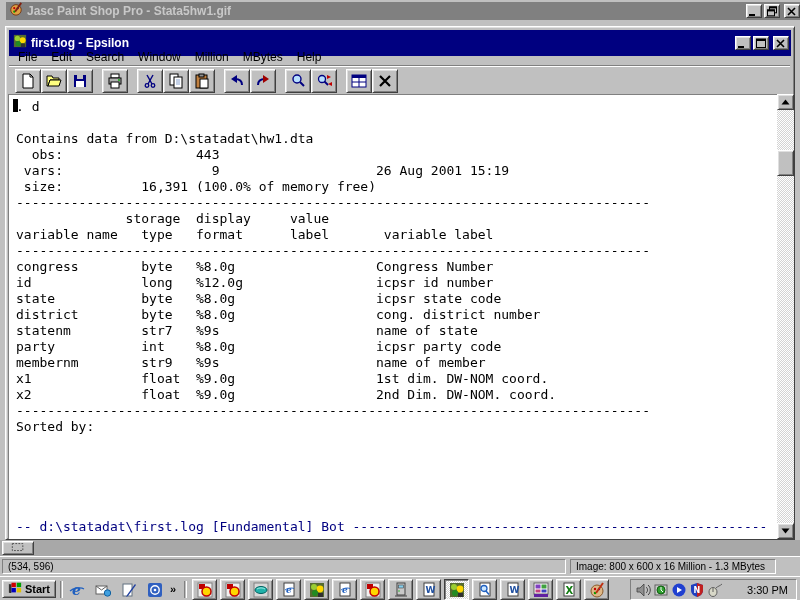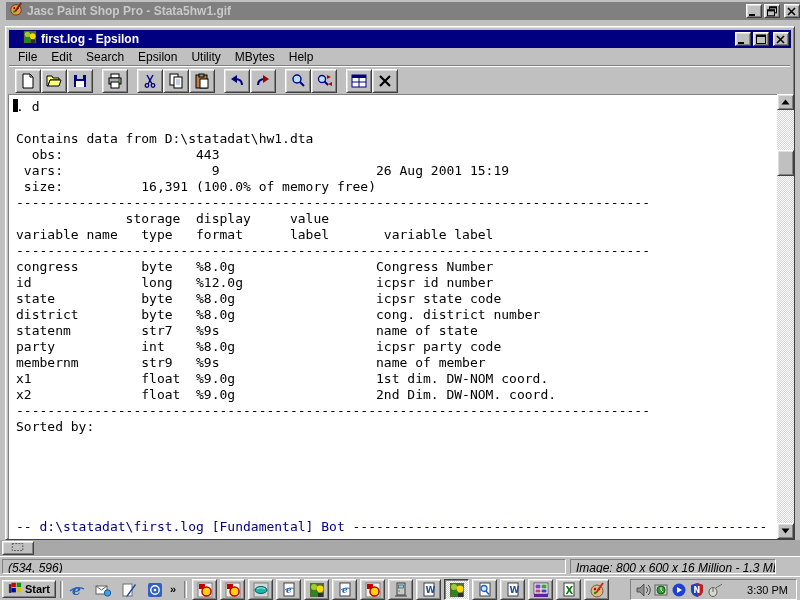--- a/index.html
+++ b/index.html
@@ -20,22 +20,22 @@
     background:#808080; display:flex; align-items:center; padding-left:3px; }
   .psp-title { color:#c8c8c8; font-weight:bold; font-size:12px; margin-left:4px;
     white-space:nowrap; flex:1; }
   .tb-controls { display:flex; gap:2px; margin-right:2px; }
   .win-btn { width:16px; height:14px; display:flex; align-items:center; justify-content:center; }
   .win-btn svg { width:12px; height:11px; }
   .gap-close { margin-left:2px; }
 
   
   .ep-window { position:absolute; left:5px; top:26px; width:790px; height:514px; }
-  .ep-titlebar { position:absolute; left:3px; top:3px; right:3px; height:18px;
-    background:#000080; display:flex; align-items:center; padding-left:14px; }
+  .ep-titlebar { position:absolute; left:3px; top:3px; right:3px; height:26px;
+    background:#000080; display:flex; align-items:center; padding-left:4px; }
   .ep-title { color:#ffffff; font-weight:bold; font-size:12px; margin-left:4px; flex:1; white-space:nowrap; }
   .ep-menubar { position:absolute; left:3px; top:21px; right:4px; height:18px;
     display:flex; align-items:center; font-size:12px; padding-left:2px;
     border-bottom:1px solid #808080; box-shadow:0 1px 0 #ffffff; }
   .menu-item { padding:2px 7px; color:#000; }
   .ep-toolbar { position:absolute; left:3px; top:40px; right:3px; height:27px;
     display:flex; align-items:center; gap:9px; padding-left:6px; }
   .tb-group { display:flex; }
   .tb-btn { width:26px; height:24px; display:flex; align-items:center; justify-content:center; }
   .tb-btn svg { width:16px; height:16px; }
@@ -60,22 +60,22 @@
 
   
   .psp-strip { position:absolute; left:0; top:540px; width:800px; height:16px; background:#a8a8a8; }
   .strip-btn { position:absolute; left:2px; top:1px; width:32px; height:14px;
     display:flex; align-items:center; justify-content:center; }
   .strip-btn svg { width:14px; height:11px; }
 
   
   .statusbar { position:absolute; left:0; top:556px; width:800px; height:20px;
     background:#c0c0c0; border-top:1px solid #ffffff; }
-  .status-panel { position:absolute; top:2px; height:15px; font-size:12px;
-    padding:1px 5px 0 5px; white-space:nowrap; overflow:hidden; color:#000;font-style:italic; }
+  .status-panel { position:absolute; top:2px; height:15px; font-size:10px;
+    padding:1px 5px 0 5px; white-space:nowrap; overflow:hidden; color:#000; }
   .status-left { left:2px; width:564px; }
   .status-right { left:570px; width:206px; }
 
   
   .taskbar { position:absolute; left:0; top:576px; width:800px; height:24px;
     background:#c0c0c0; border-top:1px solid #ffffff; }
   .start-btn { position:absolute; left:2px; top:3px; width:54px; height:18px;
     display:flex; align-items:center; justify-content:center; gap:3px;
     font-size:11px; font-weight:bold; color:#000; }
   .start-btn svg { width:14px; height:14px; }
@@ -161,22 +161,22 @@
             <path d="M2 2l7 7M9 2L2 9" stroke="#000" stroke-width="1.6"></path>
           </svg>
         </span>
     </span>
   </div>
 
   <div class="ep-menubar">
       <span class="menu-item">File</span>
       <span class="menu-item">Edit</span>
       <span class="menu-item">Search</span>
-      <span class="menu-item">Epsilon</span>
-      <span class="menu-item">Utility</span>
+      <span class="menu-item">Window</span>
+      <span class="menu-item">Million</span>
       <span class="menu-item">MBytes</span>
       <span class="menu-item">Help</span>
     </div>
 
   <div class="ep-toolbar">
       <div class="tb-group">
         <div class="tb-btn bevel-out">
           <svg viewBox="0 0 16 16">
             <path d="M3 1h7l3 3v11H3z" fill="#fff" stroke="#000"></path>
             <path d="M10 1v3h3" fill="none" stroke="#000"></path>

